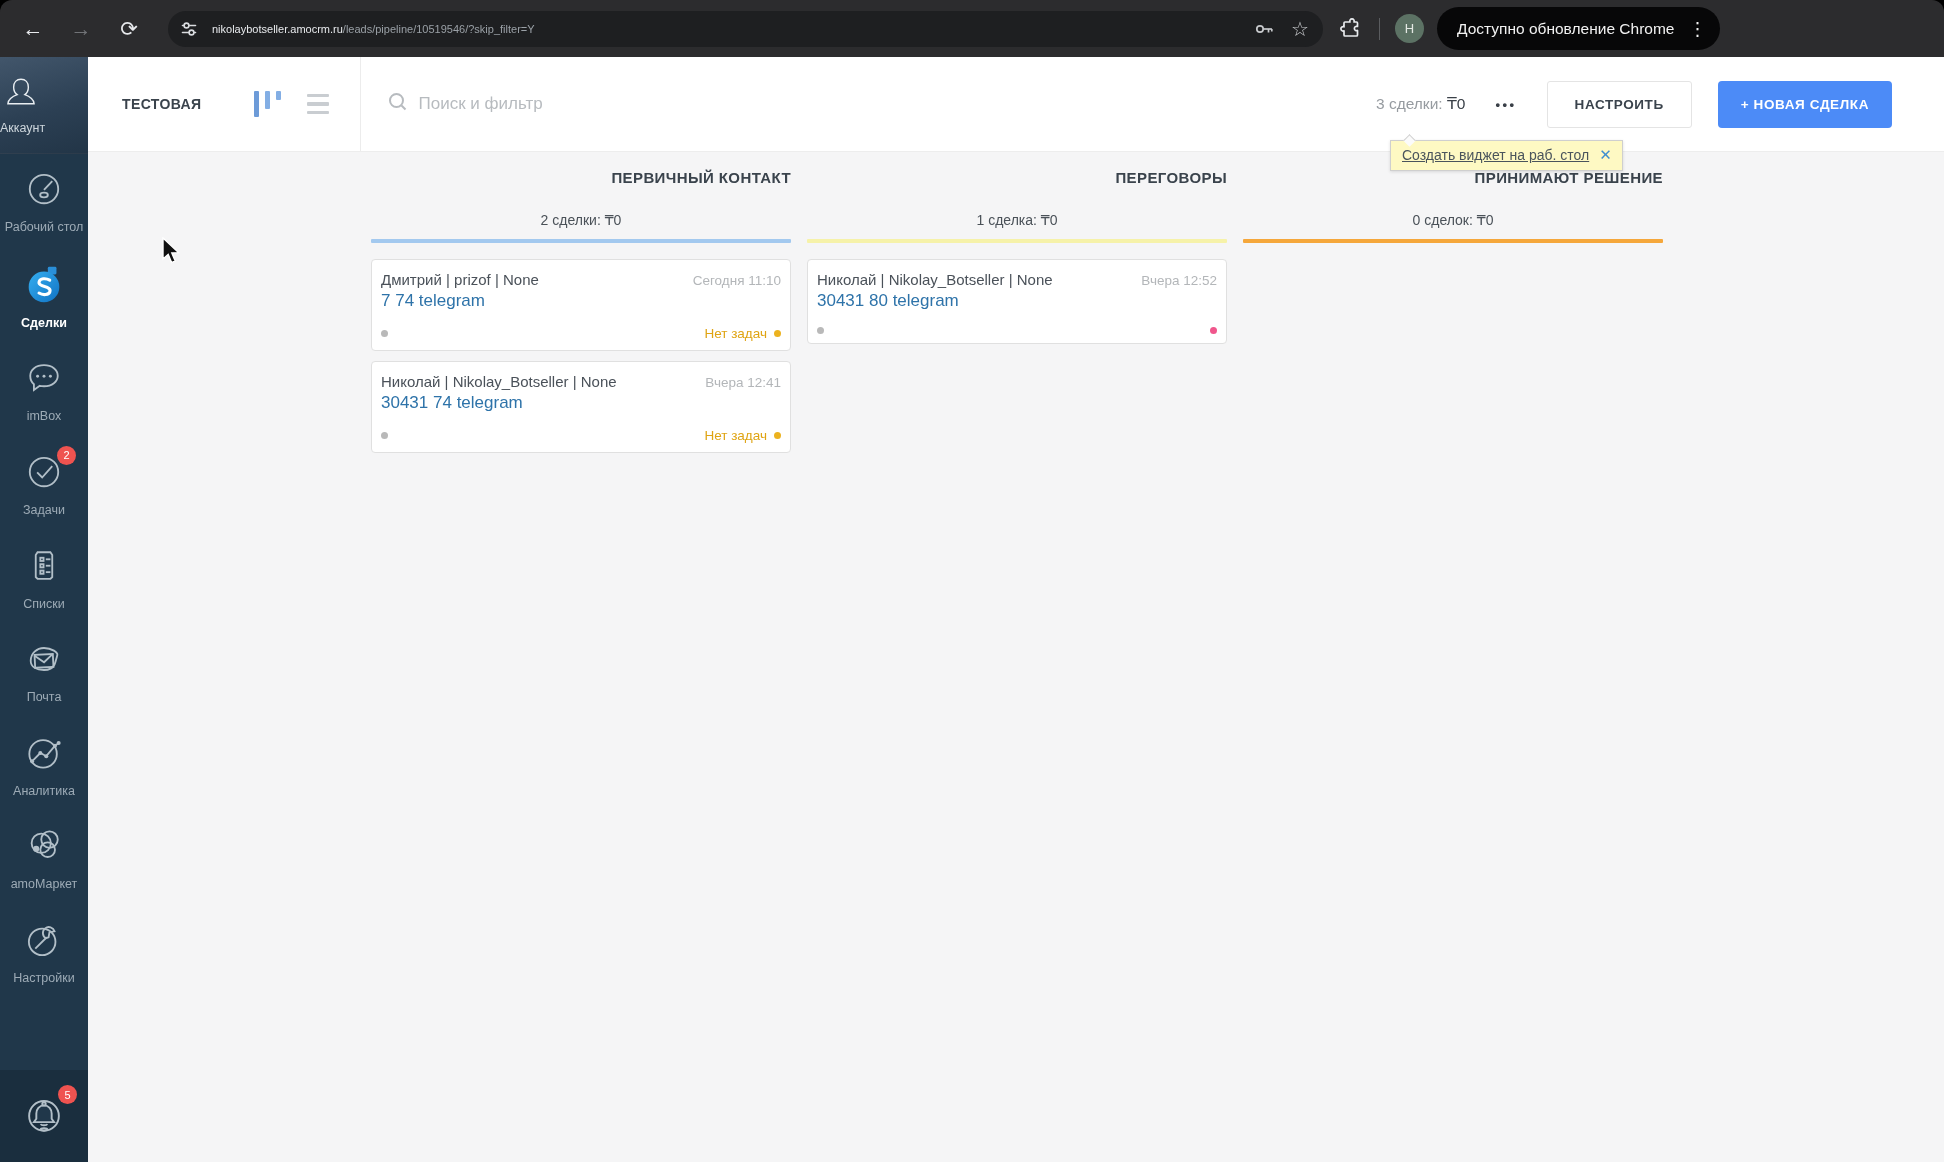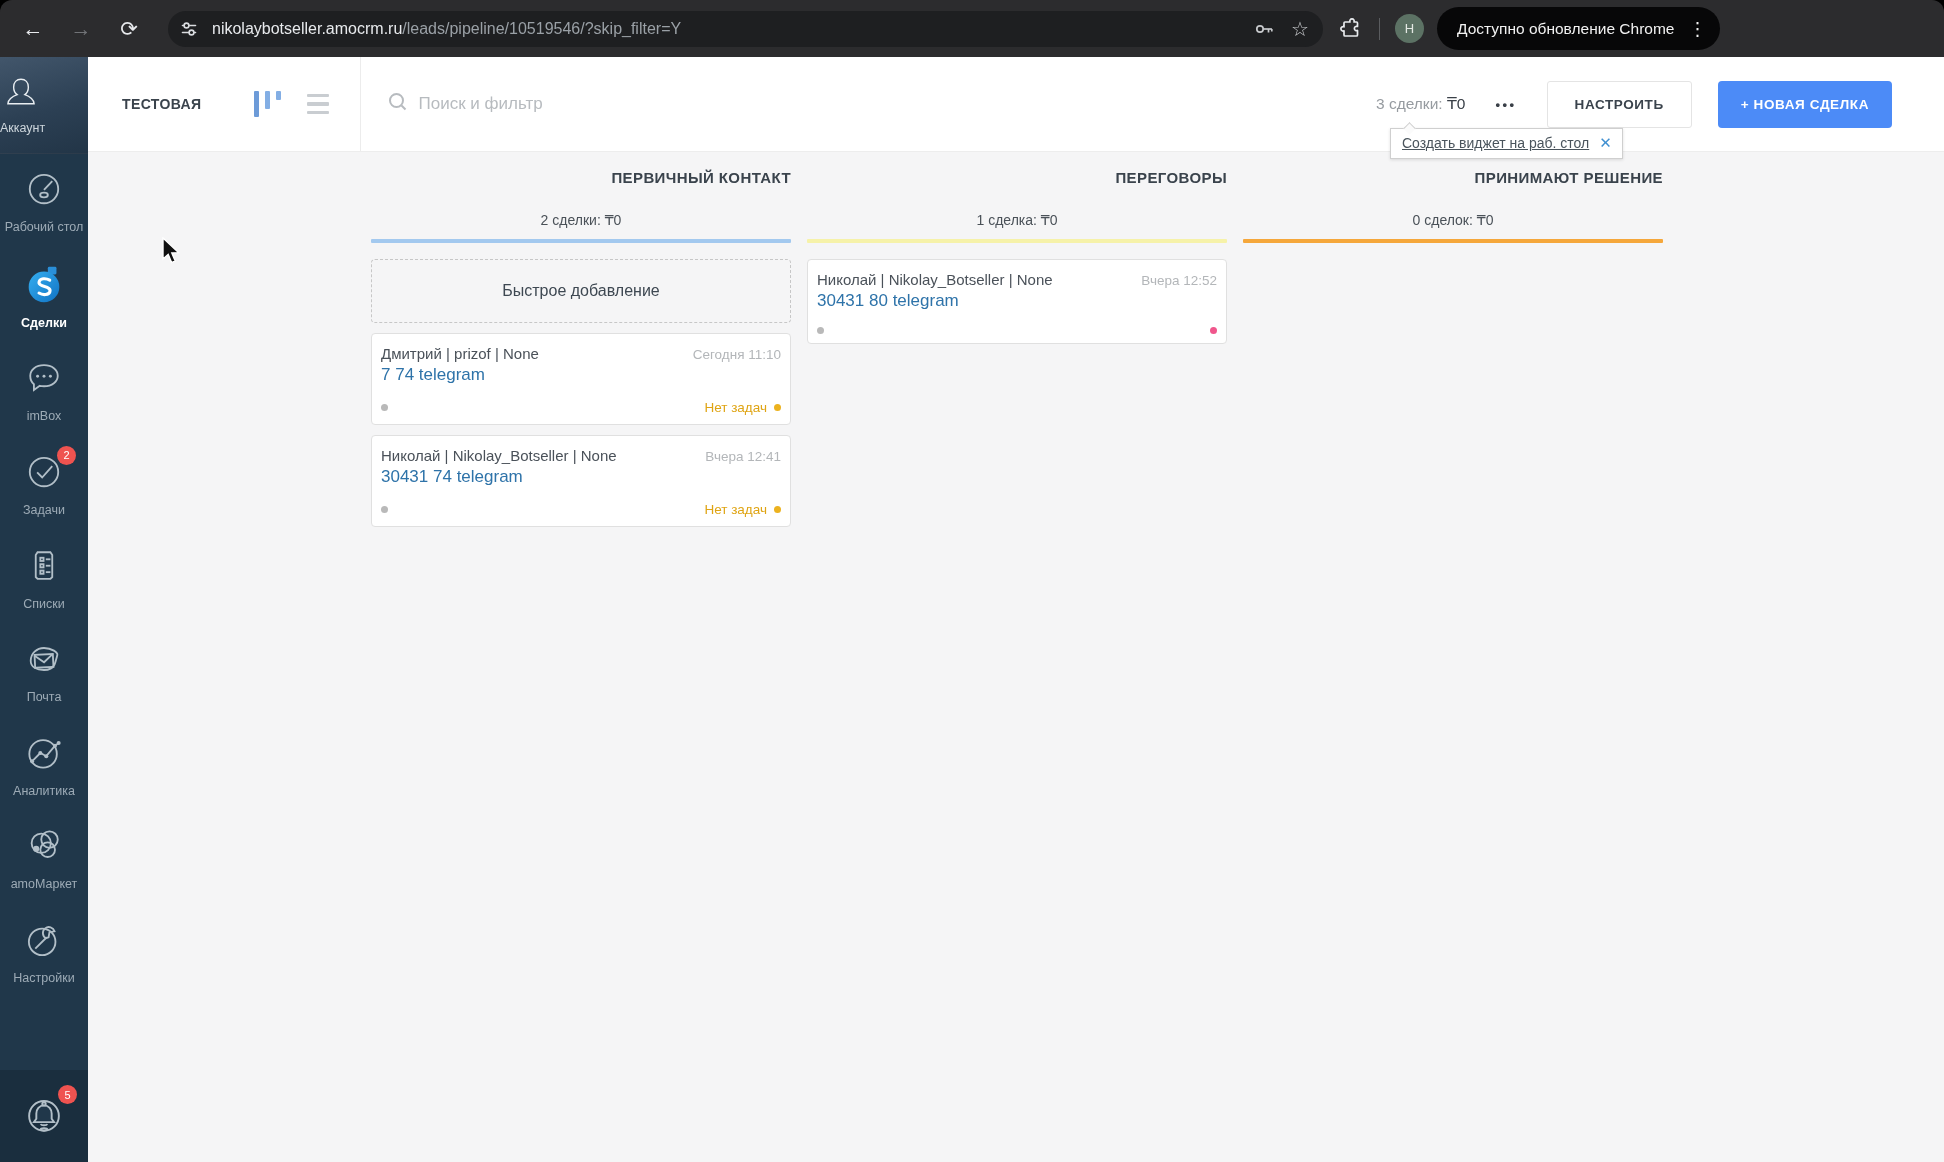--- a/index.html
+++ b/index.html
@@ -7,21 +7,21 @@
   body { font-family:"Liberation Sans","DejaVu Sans",sans-serif; }
   .screen { position:relative; width:1944px; height:1162px; background:#000; overflow:hidden; }
 
   
   .chrome { height:57px; background:#2c2c2e; border-radius:12px 12px 0 0; display:flex; align-items:center; padding:0 10px 0 16px; }
   .nav-btn { width:34px; height:34px; display:flex; align-items:center; justify-content:center; font-size:21px; color:#e8eaed; border-radius:50%; }
   .nav-btn.disabled { color:#717377; }
   .nav-btn + .nav-btn { margin-left:14px; }
   .url-pill { margin-left:22px; height:36px; flex:0 1 1155px; background:#1e1f21; border-radius:18px; display:flex; align-items:center; padding:0 14px 0 6px; }
   .tune-btn { width:30px; height:30px; border-radius:50%; display:flex; align-items:center; justify-content:center; }
-  .url-text { margin-left:8px; font-size:16px; color:#e8eaed; white-space:nowrap; overflow:hidden; }
+  .url-text { margin-left:8px; font-size:11px; color:#e8eaed; white-space:nowrap; overflow:hidden; }
   .url-text .path { color:#9aa0a6; }
   .pill-spacer { flex:1; }
   .pill-icon { margin-left:16px; display:flex; align-items:center; color:#c7c9cc; }
   .ext-icon { margin-left:16px; display:flex; align-items:center; }
   .chrome-sep { width:1px; height:22px; background:#5a5c5f; margin-left:16px; }
   .chrome-avatar { margin-left:15px; width:29px; height:29px; border-radius:50%; background:#5c7264; color:#e3e8e3; font-size:13px; display:flex; align-items:center; justify-content:center; }
   .update-pill { margin-left:13px; height:43px; background:#070708; border-radius:22px; display:flex; align-items:center; padding:0 10px 0 20px; }
   .update-pill .txt { color:#f2f2f2; font-size:15.5px; white-space:nowrap; }
   .update-pill .kebab { color:#f2f2f2; font-size:18px; margin-left:10px; padding:0 4px; }
 
@@ -55,21 +55,21 @@
   .search input { border:none; outline:none; font-size:17px; color:#5a6066; margin-left:10px; width:260px; font-family:inherit; background:transparent; }
   .search input::placeholder { color:#b7bbbf; }
   .topbar-right { margin-left:auto; display:flex; align-items:center; margin-right:52px; }
   .deal-summary { font-size:15.5px; color:#969ba0; white-space:nowrap; }
   .deal-summary .val { color:#3a4048; }
   .more-dots { margin:0 30px; font-size:13px; letter-spacing:2.5px; color:#3a4048; font-weight:bold; cursor:pointer; }
   .btn-outline { background:#fff; border:1px solid #e4e4e4; border-radius:3px; padding:15px 27px; font-size:13.5px; font-weight:bold; letter-spacing:.6px; color:#3a434c; cursor:pointer; font-family:inherit; }
   .btn-primary { margin-left:26px; background:#4c8bf7; border:none; border-radius:4px; padding:16px 23px; font-size:13.5px; font-weight:bold; letter-spacing:.6px; color:#fff; cursor:pointer; font-family:inherit; }
 
   
-  .widget-tooltip { position:absolute; left:1390px; top:128px; background:#ffffff; border:1px solid #cfcfcf; box-shadow:0 1px 3px rgba(0,0,0,.12); display:flex; align-items:center; padding:5px 10px 6px 11px; z-index:30; }
+  .widget-tooltip { position:absolute; left:1390px; top:140px; background:#fef9c3; border:1px solid #cfcfcf; box-shadow:0 1px 3px rgba(0,0,0,.12); display:flex; align-items:center; padding:5px 10px 6px 11px; z-index:30; }
   .widget-tooltip::before { content:""; position:absolute; left:14px; top:-5px; width:8px; height:8px; background:#fbfbfb; border-left:1px solid #cfcfcf; border-top:1px solid #cfcfcf; transform:rotate(45deg); }
   .widget-tooltip .link { font-size:14px; color:#4a545c; text-decoration:underline; cursor:pointer; white-space:nowrap; }
   .widget-tooltip .close { margin-left:10px; color:#3f8fd0; font-size:15px; font-weight:bold; cursor:pointer; }
 
   
   .board { flex:1; background:#f5f5f6; padding-top:17px; overflow:hidden; }
   .columns { display:flex; gap:16px; padding-left:283px; }
   .column { width:420px; flex-shrink:0; }
   .col-title { text-align:right; font-size:15px; font-weight:bold; color:#3a434c; letter-spacing:.4px; }
   .col-count { text-align:center; font-size:14px; color:#4a5158; margin-top:26px; }
@@ -315,21 +315,20 @@
       </div>
 
       <div class="board">
         <div class="columns">
 
           <div class="column">
             <div class="col-title">ПЕРВИЧНЫЙ КОНТАКТ</div>
             <div class="col-count">2 сделки: ₸0</div>
             <div class="col-bar" style="background-color: rgb(163, 201, 239);"></div>
             <div class="cards">
-              <div class="quick-add">Быстрое добавление</div>
 
               <div class="card">
                 <div class="card-row1">
                   <span class="card-contact">Дмитрий | prizof | None</span>
                   <span class="card-time">Сегодня 11:10</span>
                 </div>
                 <div class="card-link">7 74 telegram</div>
                 <div class="card-row3">
                   <span class="dot dot-gray"></span>
                   <span class="task-wrap">

